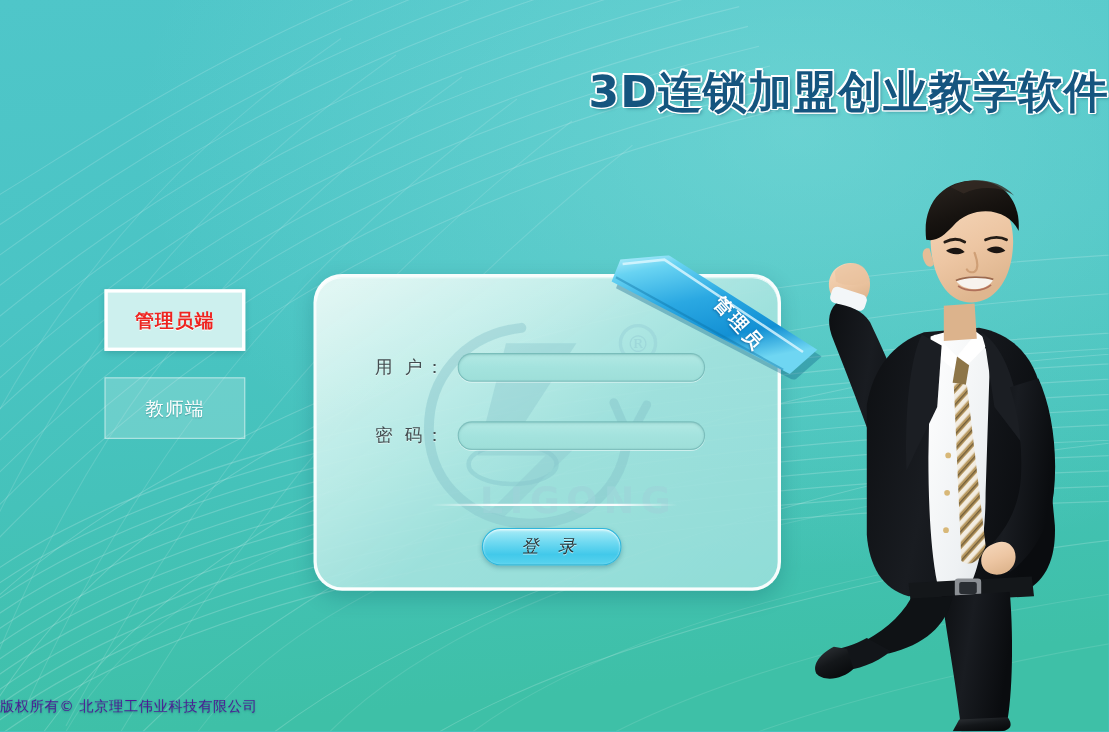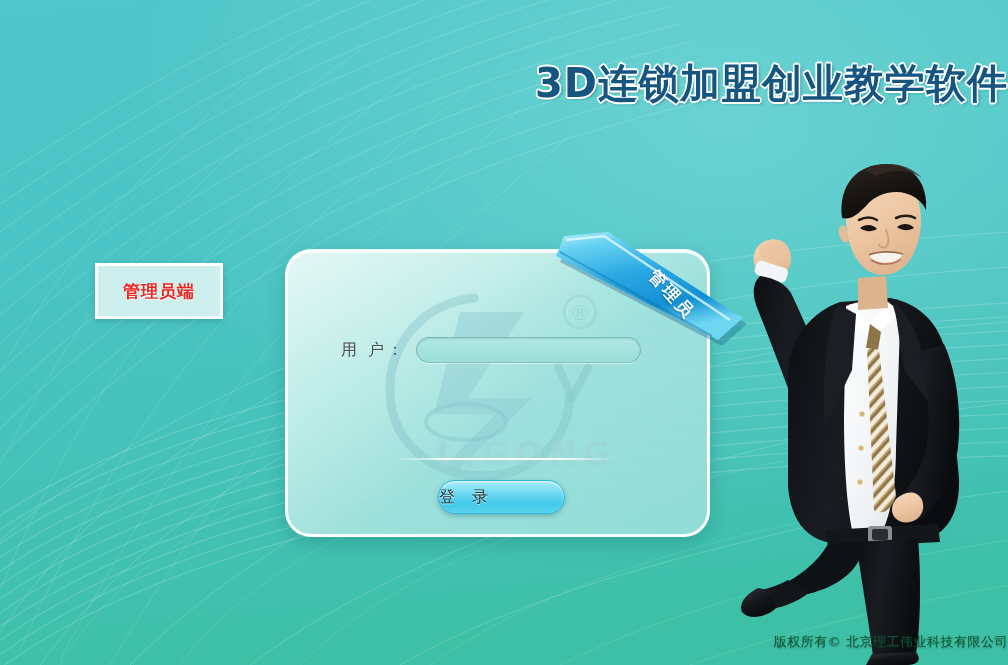--- a/index.html
+++ b/index.html
@@ -86,59 +86,60 @@
     text-shadow:0 1px 0 rgba(255,255,255,.55);
   }
   .field-input {
     width:225px; height:26px; border-radius:13px;
     background:linear-gradient(180deg,#b3e9e4 0%,#a4e3de 48%,#9edfd9 100%);
     border:1px solid rgba(90,160,160,.55);
     box-shadow:inset 0 1px 2px rgba(60,130,130,.25), 0 1px 0 rgba(255,255,255,.5);
     font-size:14px; color:#1c3b40; padding:0 12px;
     outline:none; font-family:"DejaVu Sans", sans-serif;
   }
-  #f-user { left:18px; top:85px; }
+  #f-user { left:18px; top:69px; }
   #f-pass { left:18px; top:131px; }
 
   #divider {
     position:absolute; left:104px; top:206px; width:224px; height:2px;
     background:linear-gradient(90deg, rgba(255,255,255,0) 0%, rgba(255,255,255,.95) 25%, rgba(255,255,255,.95) 75%, rgba(255,255,255,0) 100%);
   }
 
   #login-btn {
     position:absolute; left:150px; top:228px;
     width:127px; height:34px; border-radius:17px;
     background:linear-gradient(180deg,#a9ecf7 0%,#6fd9f1 38%,#42c9ea 72%,#59d3ee 100%);
     border:1px solid #2fb6dc;
     box-shadow:0 2px 5px rgba(0,70,90,.3), inset 0 1px 2px rgba(255,255,255,.85);
-    display:flex; align-items:center; justify-content:flex-start;
+    display:flex; align-items:center; justify-content:center;
     font-size:16px; letter-spacing:6px; color:#2d3638; cursor:pointer;
     text-shadow:0 1px 0 rgba(255,255,255,.6);
     font-family:"DejaVu Sans", sans-serif;
+    font-style:italic;
   }
 
   
   #ribbon {
     position:absolute; left:552px; top:232px; width:195px; height:113px; z-index:8;
   }
   #ribbon-text {
     position:absolute; left:0; top:0; width:195px; height:113px;
     display:flex; align-items:center; justify-content:center;
   }
   #ribbon-label {
     font-size:17px; color:#ffffff; letter-spacing:3px; font-weight:bold;
     transform:translate(22px,6px) rotate(48deg);
     text-shadow:0 1px 2px rgba(0,60,110,.55);
     white-space:nowrap;
   }
 
   
   #footer {
-    position:absolute; left:16px; right:0; bottom:14px; text-align:right; z-index:9;
-    font-size:13px; color:#14532d; letter-spacing:.5px;
+    position:absolute; left:0; right:0; bottom:14px; text-align:left; z-index:9;
+    font-size:13px; color:#4c1d95; letter-spacing:.5px;
     text-shadow:0 1px 2px rgba(0,70,70,.45);
   }
 </style>
 </head>
 <body>
 
 <svg id="bg" viewBox="0 0 1008 665" preserveAspectRatio="none">
   <defs>
     <linearGradient id="bgGrad" x1="0" y1="0" x2="0.15" y2="1">
       <stop offset="0%" stop-color="#4fc6c9"></stop>
@@ -217,20 +218,23 @@
     <path d="M690 665 C 790 630 920 600 1010 585"></path>
   </g>
 </svg>
 
 <div id="title">3D连锁加盟创业教学软件</div>
 
 <div id="roles">
   <div class="role active">
     <span>管理员端</span>
   </div>
+  <div class="role inactive">
+    <span>教师端</span>
+  </div>
 </div>
 
 <svg id="person" viewBox="0 0 348 547">
   <defs>
     <linearGradient id="suitG" x1="0" y1="0" x2="1" y2="0.3">
       <stop offset="0%" stop-color="#0d0f12"></stop>
       <stop offset="45%" stop-color="#191c21"></stop>
       <stop offset="100%" stop-color="#0a0c0f"></stop>
     </linearGradient>
     <linearGradient id="shirtG" x1="0" y1="0" x2="1" y2="1">
@@ -335,20 +339,24 @@
   </svg>
 
   <div id="panel-gloss"></div>
 
   <div id="form">
     <div class="field" id="f-user">
       <div class="field-label">用 户：</div>
       <input class="field-input" type="text" id="inp-user" placeholder="" style="">
     </div>
 
+    <div class="field" id="f-pass">
+      <div class="field-label">密 码：</div>
+      <input class="field-input" type="password" id="inp-pass" placeholder="" style="">
+    </div>
 
     <div id="divider"></div>
 
     <div id="login-btn">
       <span>登 录</span>
     </div>
   </div>
 </div>
 
 <div id="ribbon">

